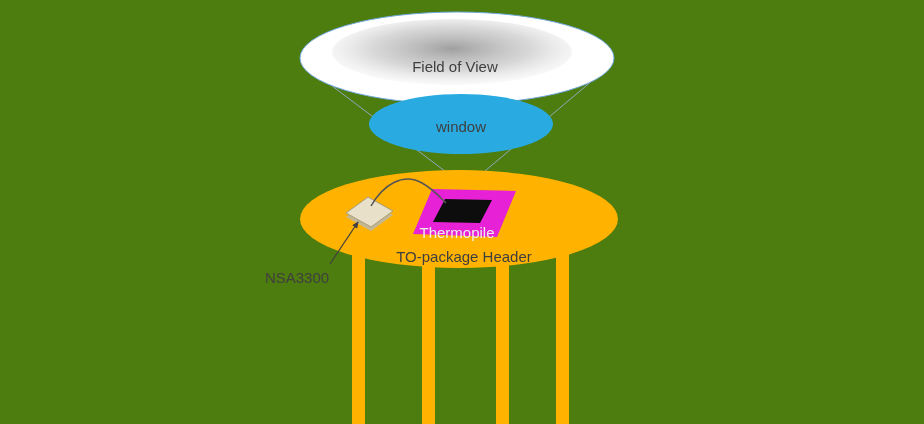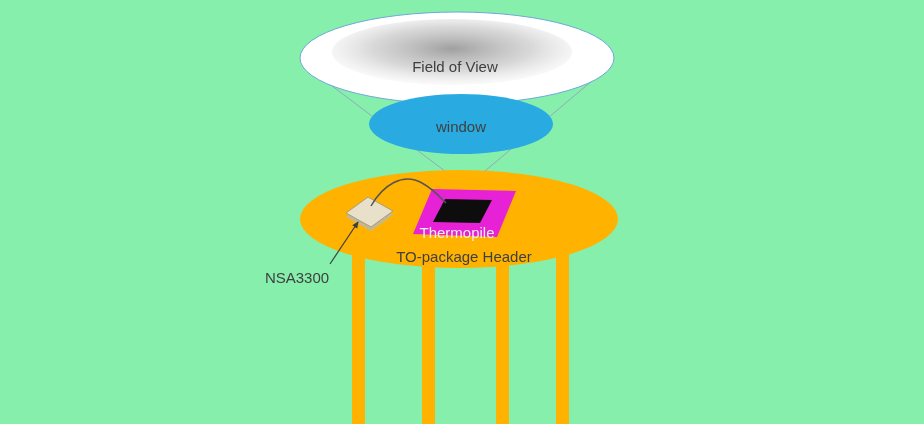--- a/index.html
+++ b/index.html
@@ -4,21 +4,21 @@
 <style>
   html, body {
     margin: 0;
     padding: 0;
     background: #ffffff;
   }
   .canvas {
     position: relative;
     width: 924px;
     height: 424px;
-    background: #86efac;
+    background: #4d7c0f;
     overflow: hidden;
     font-family: "Liberation Sans", sans-serif;
   }
   svg text {
     font-family: "Liberation Sans", sans-serif;
     font-size: 15px;
   }
 </style>
 </head>
 <body>

